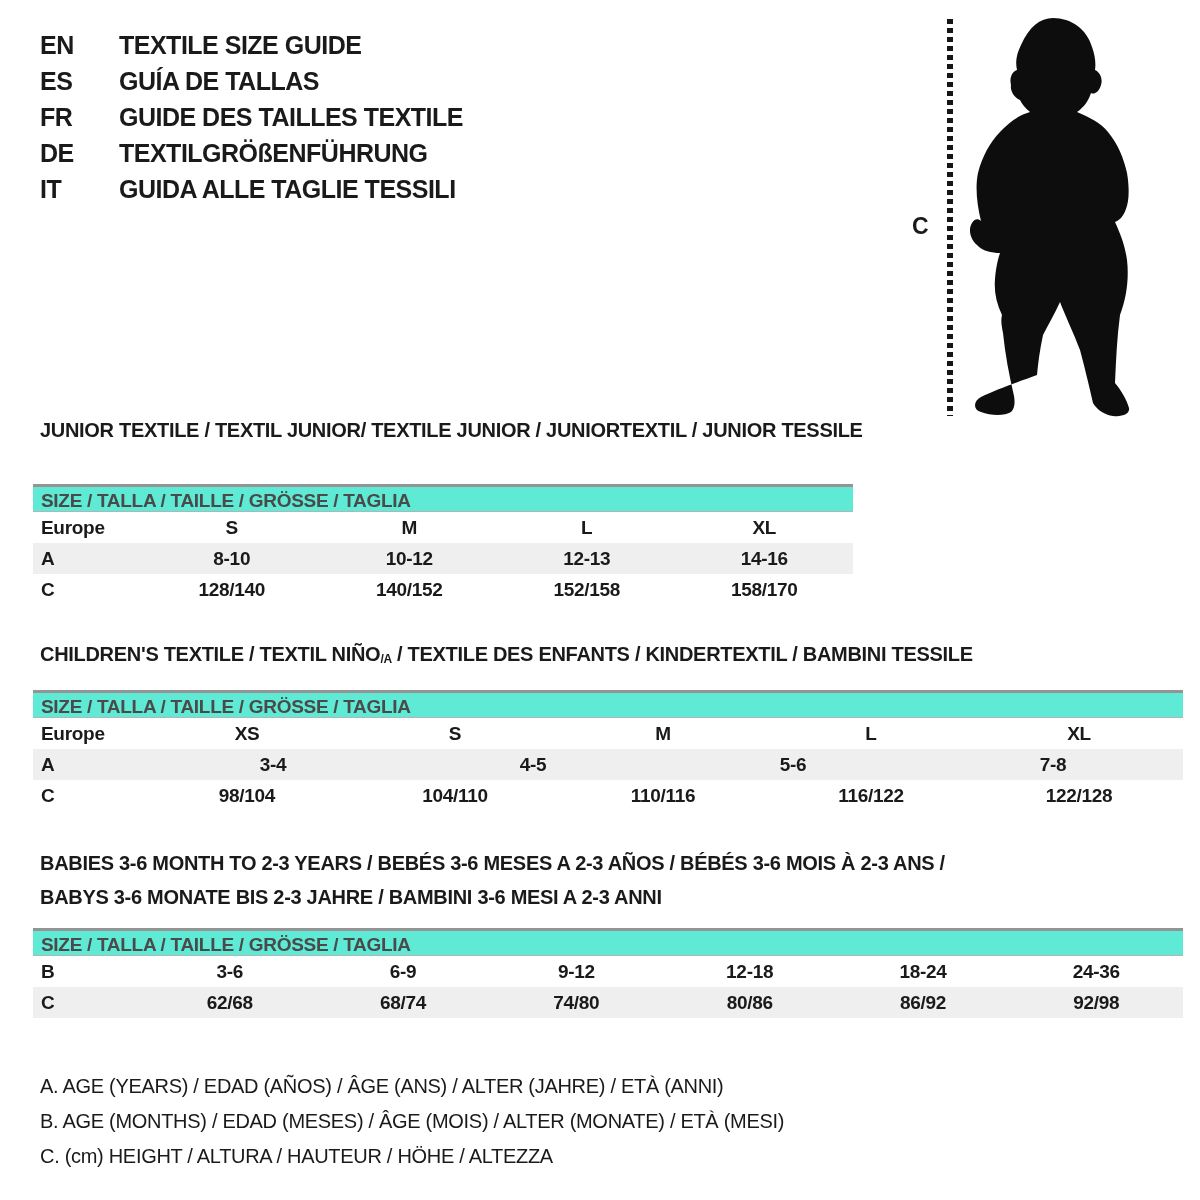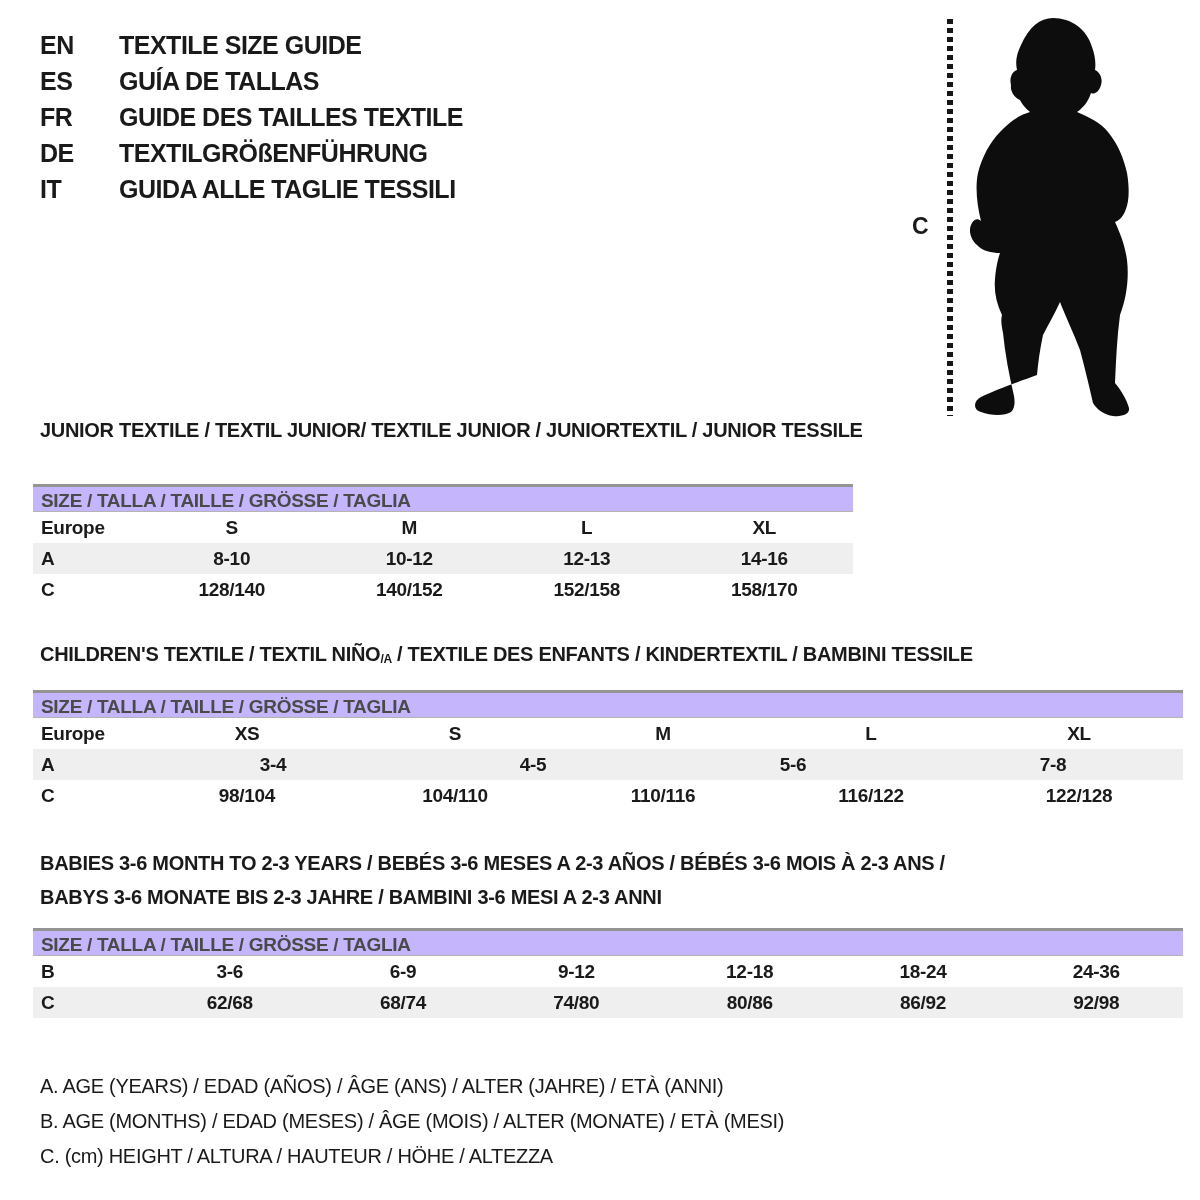--- a/index.html
+++ b/index.html
@@ -31,21 +31,21 @@
   
   .section-title { font-size:20px; font-weight:bold; letter-spacing:-0.3px; white-space:nowrap; }
   .sub { font-size:12px; font-weight:bold; vertical-align:-2px; }
   .keep-space { white-space:pre; }
   .title-2line { line-height:34px; }
 
   
   .size-table { font-weight:bold; }
   .thead {
     height:28px; line-height:28px;
-    background:#c4b5fd;
+    background:#5eead4;
     border-top:3px solid #949494;
     border-bottom:1px solid #b4b4b4;
     color:#4a4a4a;
     padding-left:8px;
     font-size:19px; letter-spacing:-0.3px;
   }
   .trow { display:flex; height:31px; line-height:31px; font-size:19px; letter-spacing:-0.3px; }
   .trow.shaded { background:#efefef; }
   .tlabel { width:110px; padding-left:8px; }
   .tcell { flex:1; text-align:center; }

